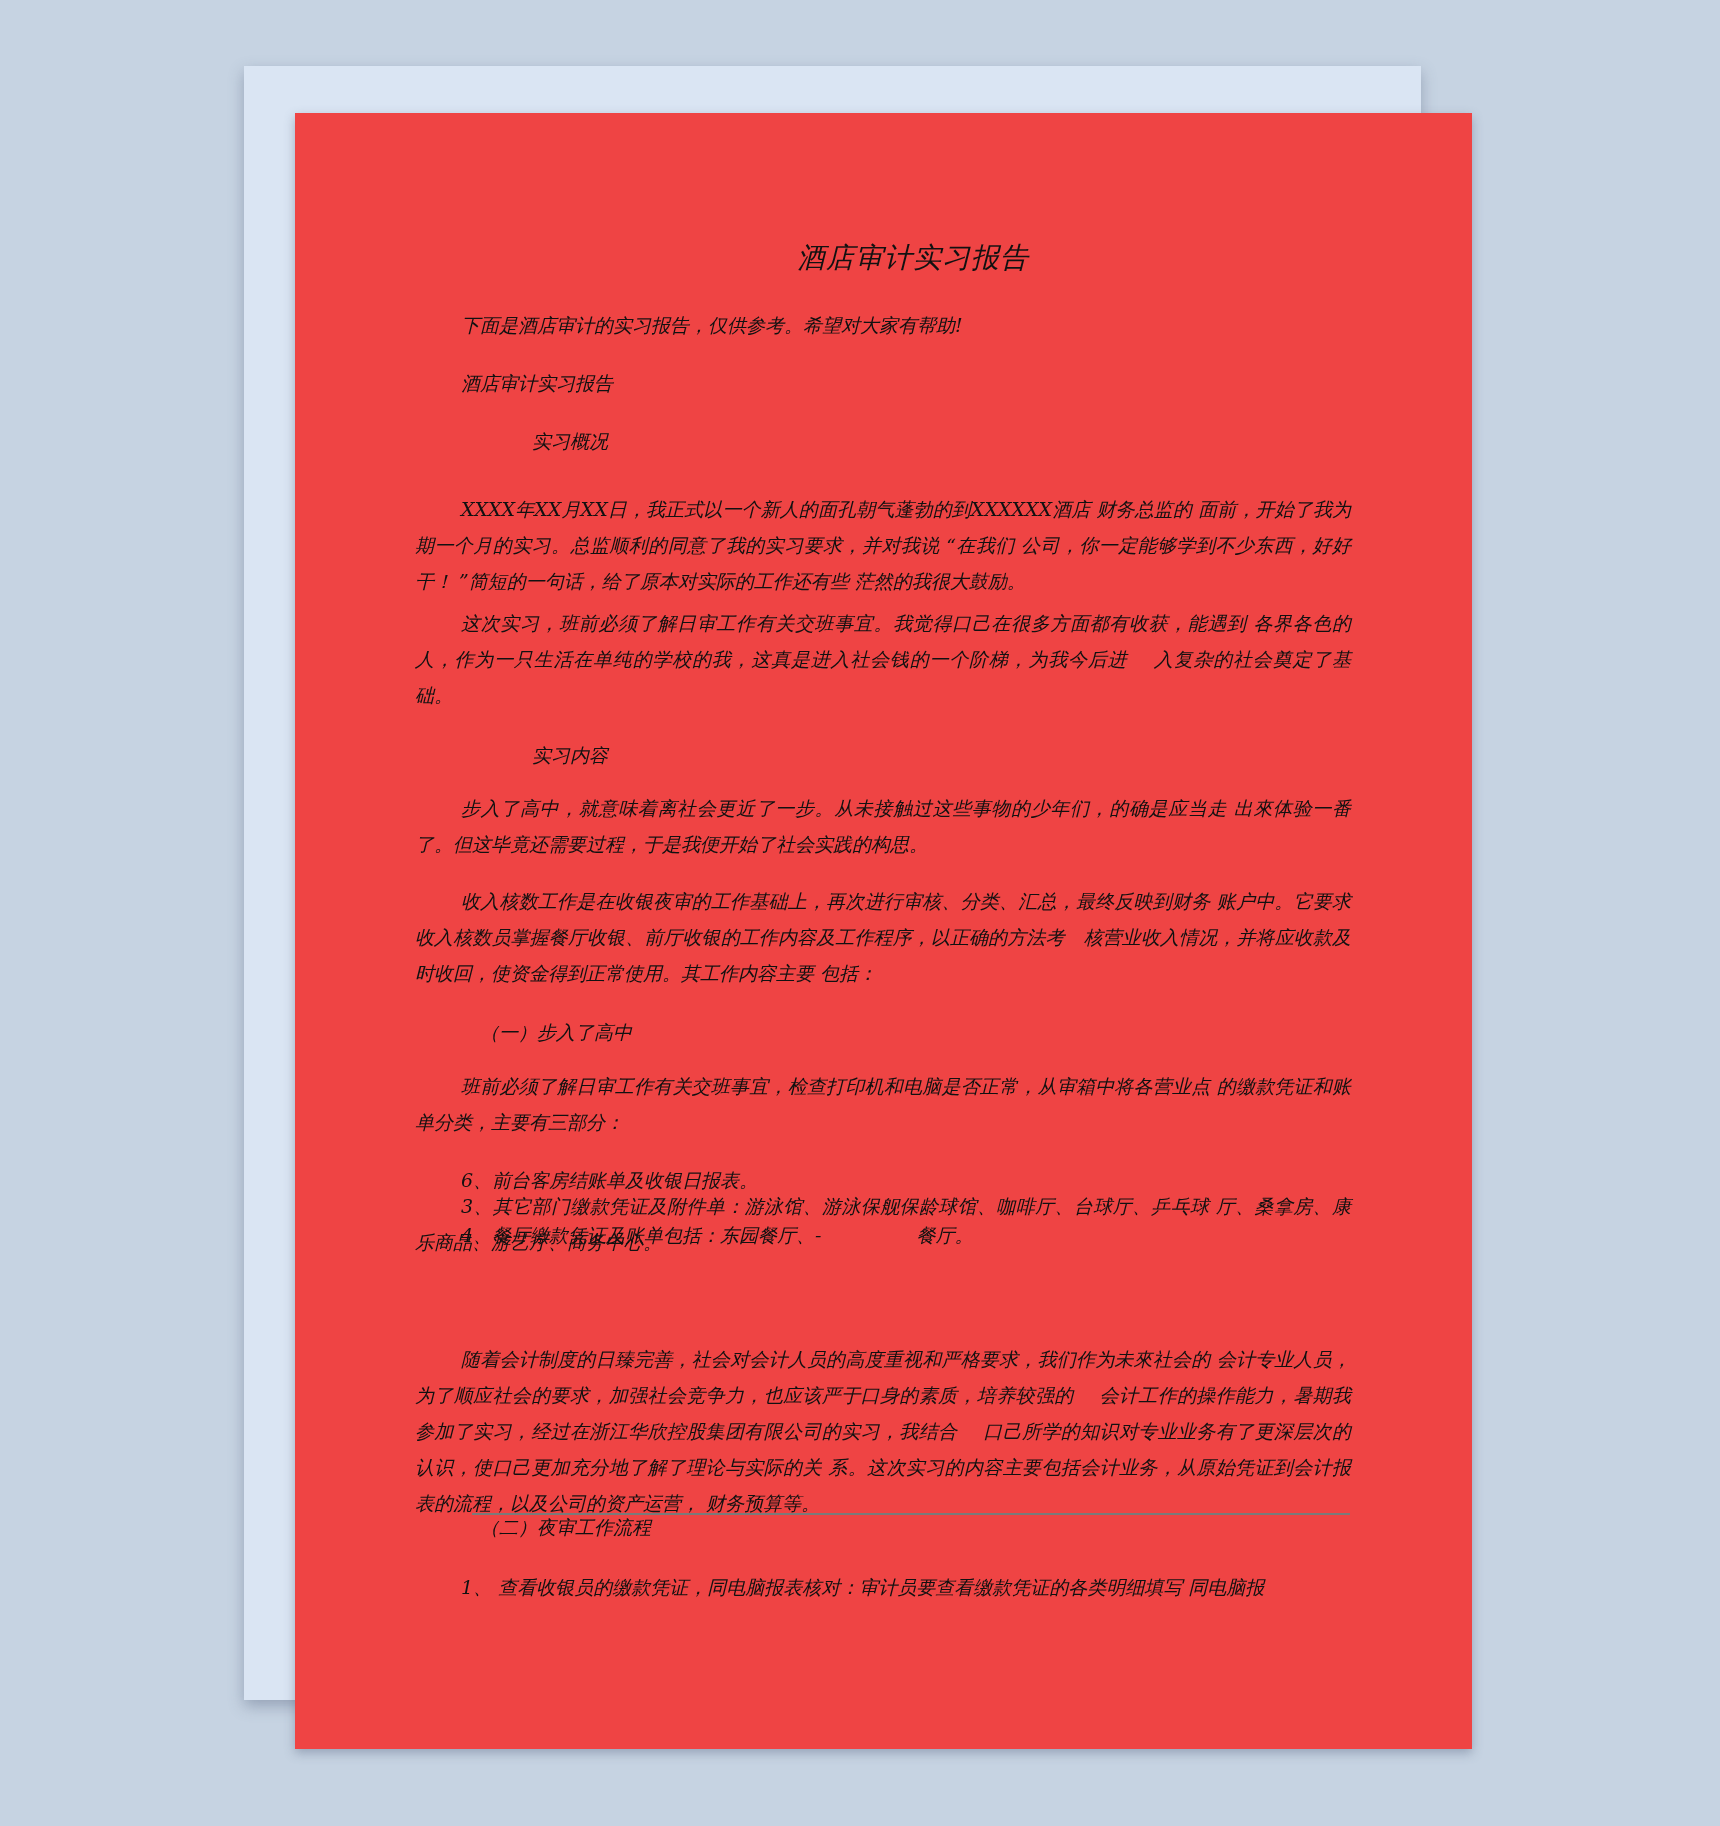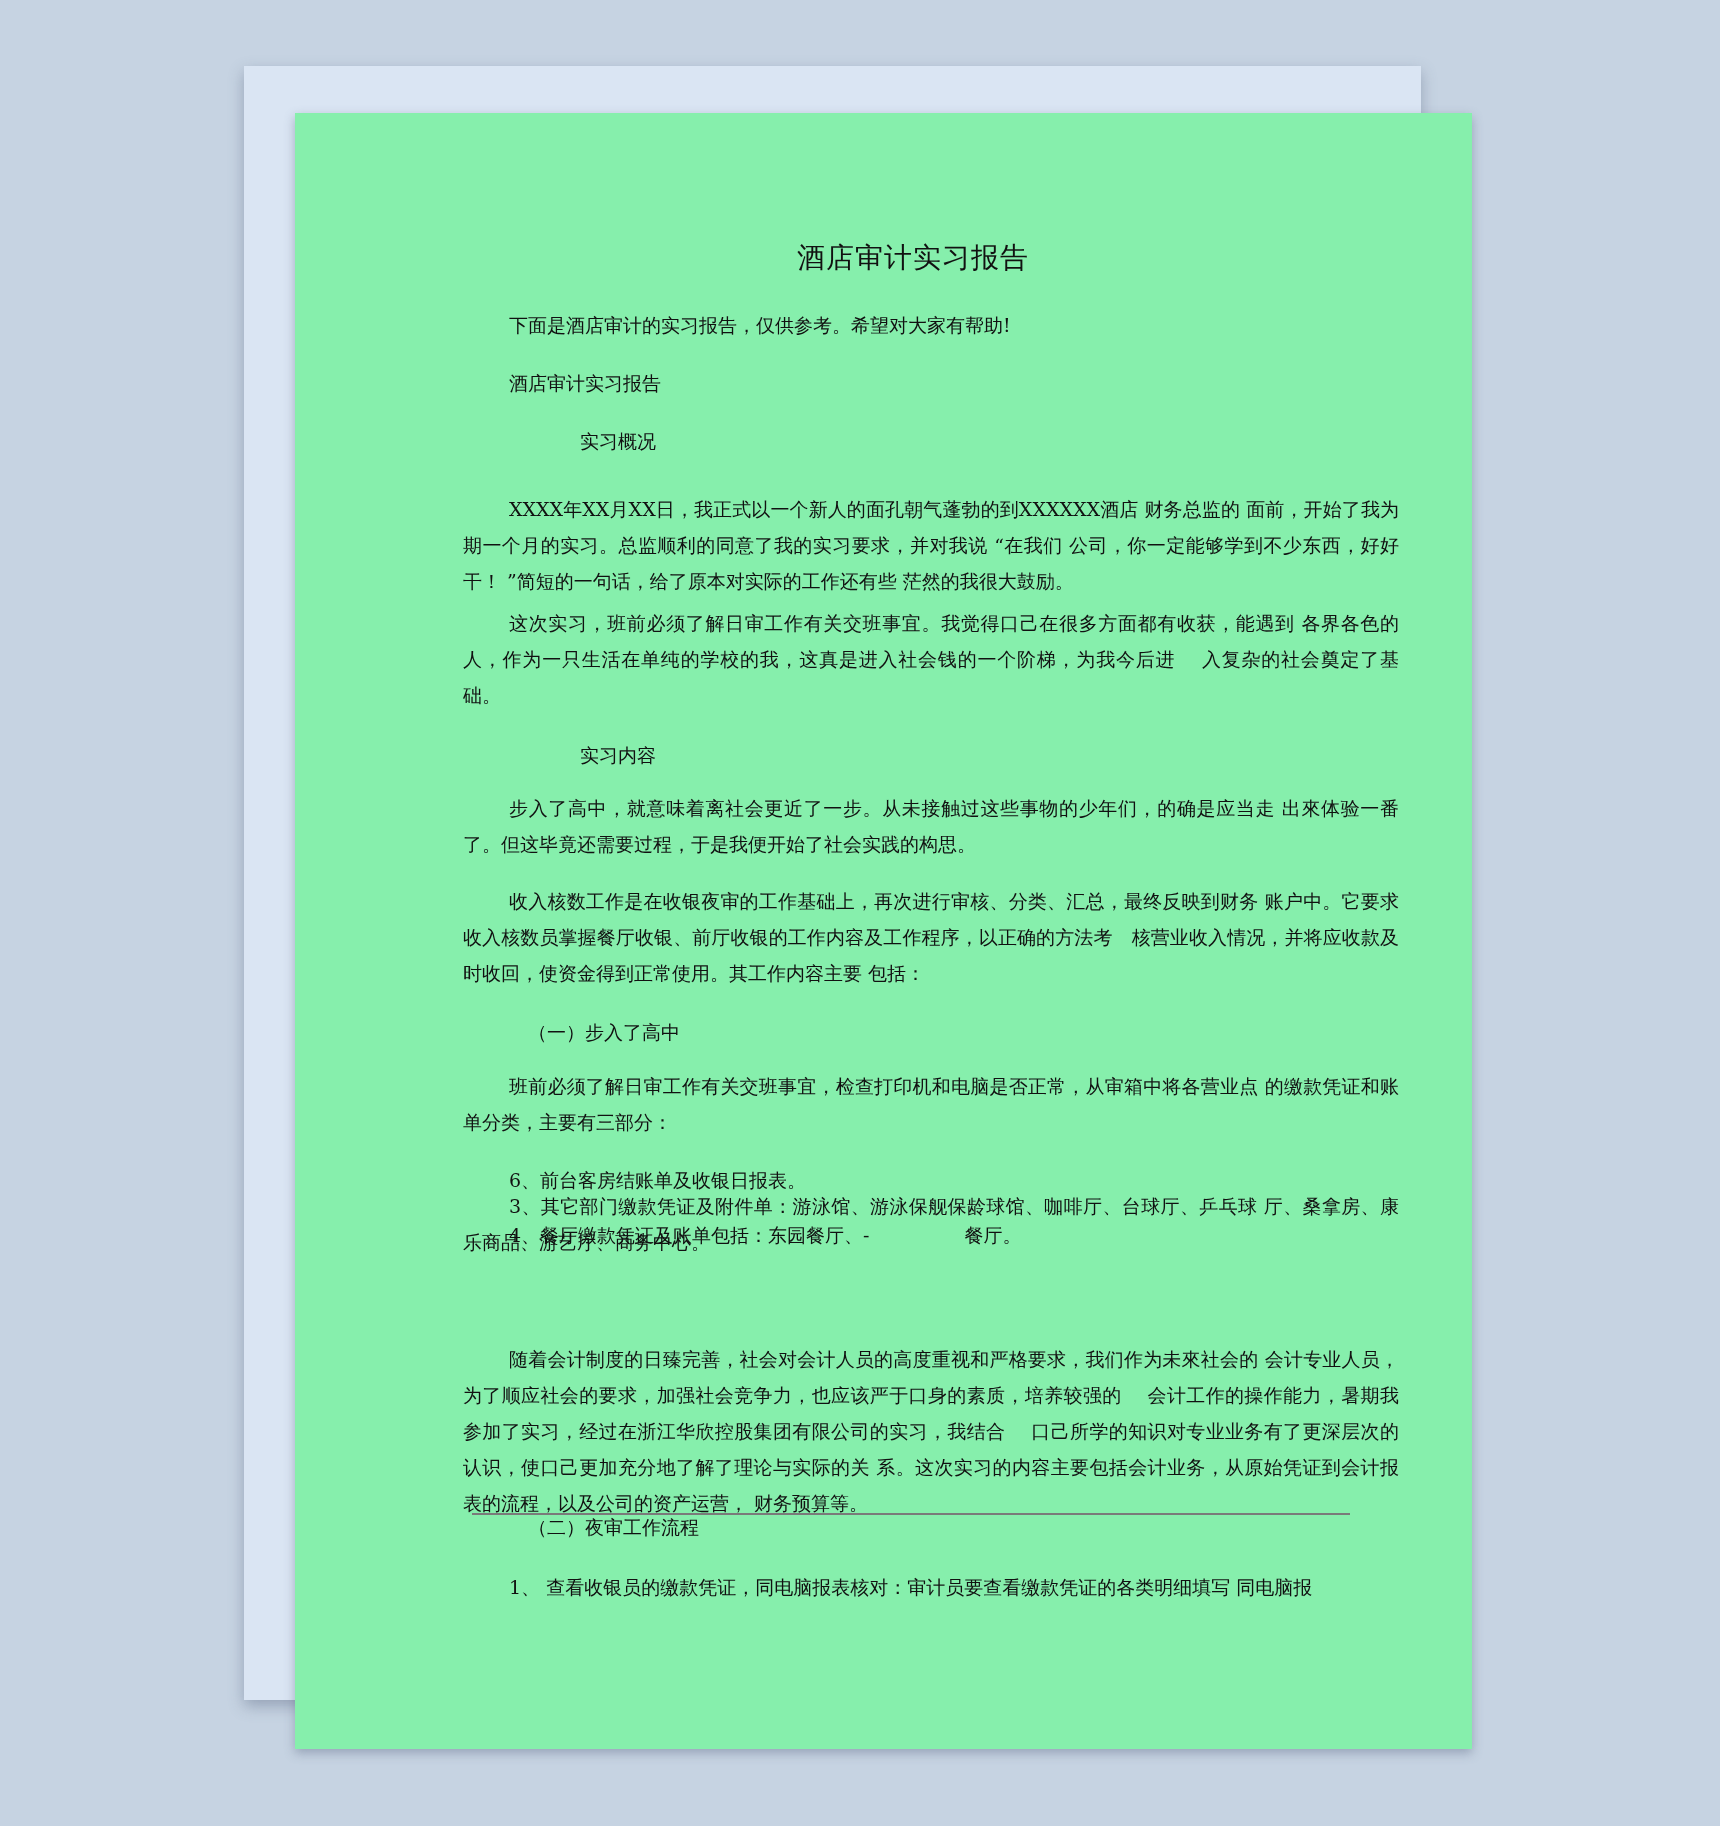--- a/index.html
+++ b/index.html
@@ -23,22 +23,23 @@
       height: 1634px;
       background: #dae5f3;
       box-shadow: 0 6px 14px rgba(90, 105, 130, 0.45);
     }
     .front-page {
       position: absolute;
       left: 295px;
       top: 113px;
       width: 1177px;
       height: 1636px;
-      background: #86efac;
+      background: #ef4444;
       box-shadow: 0 4px 10px rgba(90, 105, 130, 0.45);
+      font-style: italic;
     }
     .content {
       position: absolute;
       left: 120px;
       top: 0;
       width: 936px;
     }
     .doc-title {
       position: absolute;
       left: 0;
@@ -53,21 +54,20 @@
       white-space: nowrap;
     }
     .block {
       position: absolute;
       left: 0;
       width: 936px;
       font-size: 19px;
       line-height: 36px;
       text-align: justify;
       text-align-last: left;
-      margin-left: 48px;
     }
     .indent {
       text-indent: 46px;
     }
     .heading-indent {
       padding-left: 117px;
     }
     .sub-indent {
       padding-left: 65px;
     }

